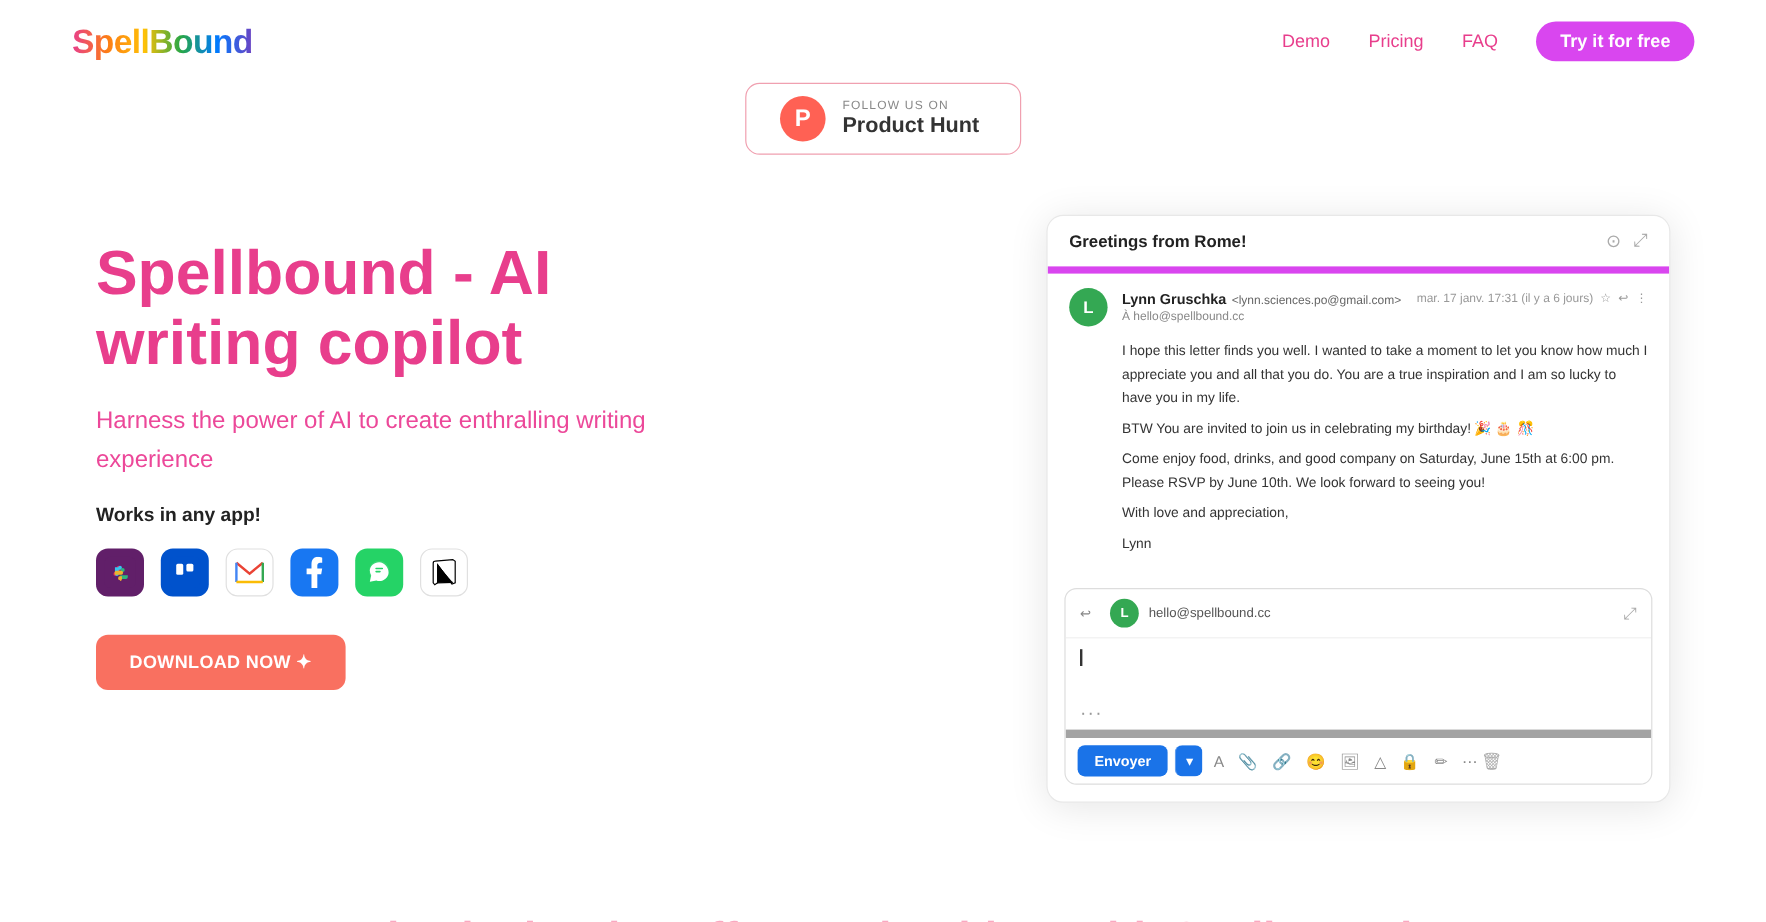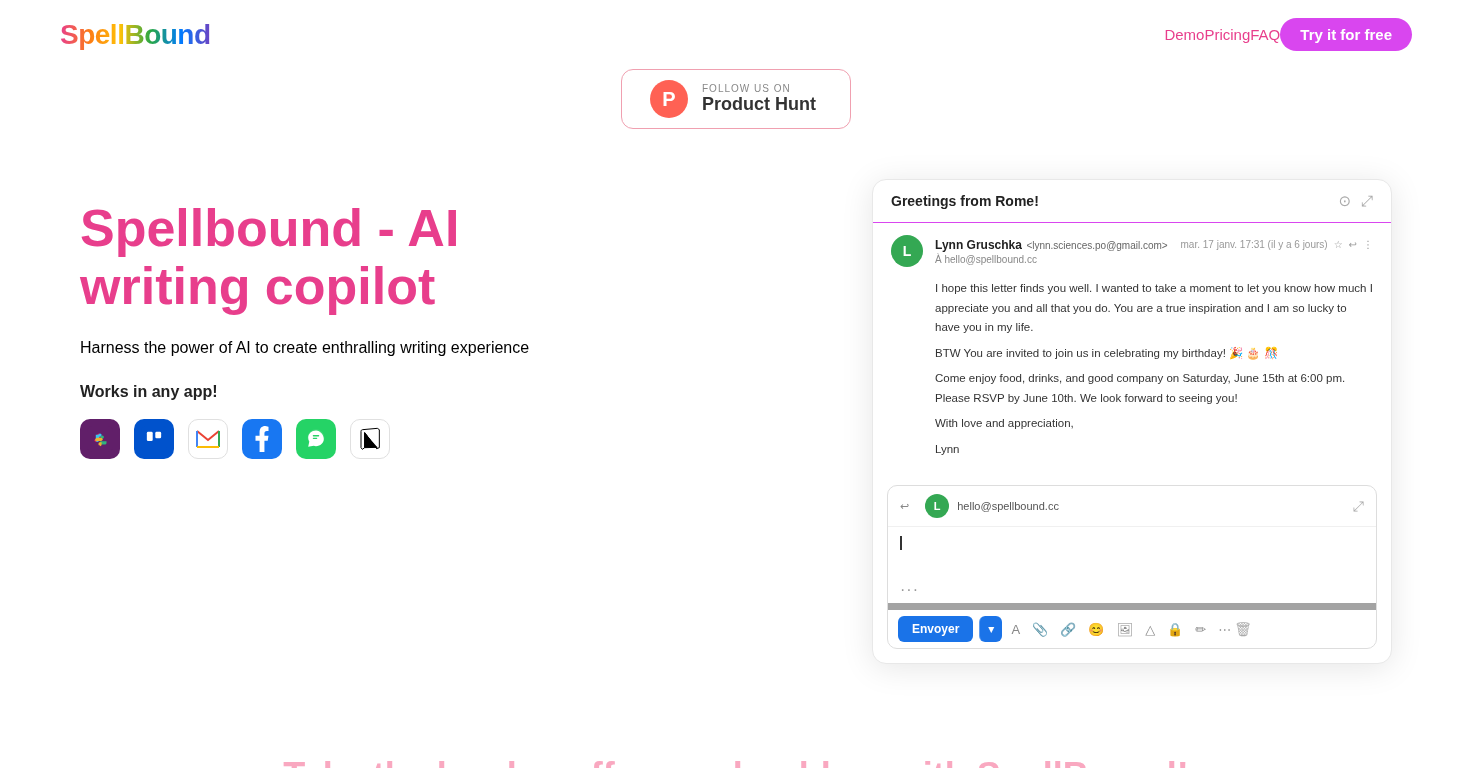--- a/index.html
+++ b/index.html
@@ -18,20 +18,21 @@
       font-weight: 800;
       background: linear-gradient(90deg, #e83e8c, #fd7e14, #ffc107, #28a745, #007bff, #6f42c1);
       -webkit-background-clip: text;
       -webkit-text-fill-color: transparent;
       background-clip: text;
       letter-spacing: -0.5px;
     }
     .nav-links {
       display: flex;
       align-items: center;
+      gap: 32px;
     }
     .nav-links a {
       text-decoration: none;
       color: #e83e8c;
       font-size: 15px;
       font-weight: 500;
     }
     .nav-cta {
       background: #d946ef;
       color: #fff !important;
@@ -99,22 +100,22 @@
       padding-top: 20px;
     }
     .hero-title {
       font-size: 52px;
       font-weight: 900;
       color: #e83e8c;
       line-height: 1.12;
       margin-bottom: 20px;
     }
     .hero-subtitle {
-      font-size: 16px;
-      color: #000000;
+      font-size: 20px;
+      color: #ec4899;
       line-height: 1.6;
       margin-bottom: 22px;
     }
     .hero-works {
       font-size: 16px;
       font-weight: 700;
       color: #222;
       margin-bottom: 18px;
     }
     .app-icons {
@@ -151,21 +152,21 @@
       border-radius: 14px;
       box-shadow: 0 4px 32px rgba(0,0,0,0.10);
       overflow: hidden;
       border: 1px solid #e8e8e8;
     }
     .email-header {
       display: flex;
       align-items: center;
       justify-content: space-between;
       padding: 12px 18px;
-      border-bottom: 1px solid #d946ef;
+      border-bottom: 6px solid #d946ef;
     }
     .email-subject {
       font-size: 14px;
       font-weight: 600;
       color: #222;
     }
     .email-header-icons {
       display: flex;
       gap: 10px;
       color: #aaa;
@@ -417,20 +418,21 @@
         </svg>
       </div>
 
       <div class="app-icon" style="background:#fff; border:1.5px solid #e0e0e0; border-radius:10px;">
         <svg width="22" height="24" viewBox="0 0 32 36" fill="black">
           <path d="M5 4c-1.5 0-2.5 1-2.5 2.5V31l2 2.5 3.5-2.5V8.5L26 32.5l4-1.5V4L27 2 5 4z" fill="white" stroke="black" stroke-width="1.5"></path>
           <path d="M8 8.5L26 32.5M8 8.5V31L27 30.5" stroke="black" stroke-width="1.5"></path>
         </svg>
       </div>
     </div>
+    <button class="download-btn">DOWNLOAD NOW ✦</button>
   </div>
 
   <div class="hero-right">
 
     <div class="email-header">
       <span class="email-subject">Greetings from Rome!</span>
       <div class="email-header-icons">
         <span>⊙</span>
         <span>⤢</span>
       </div>

